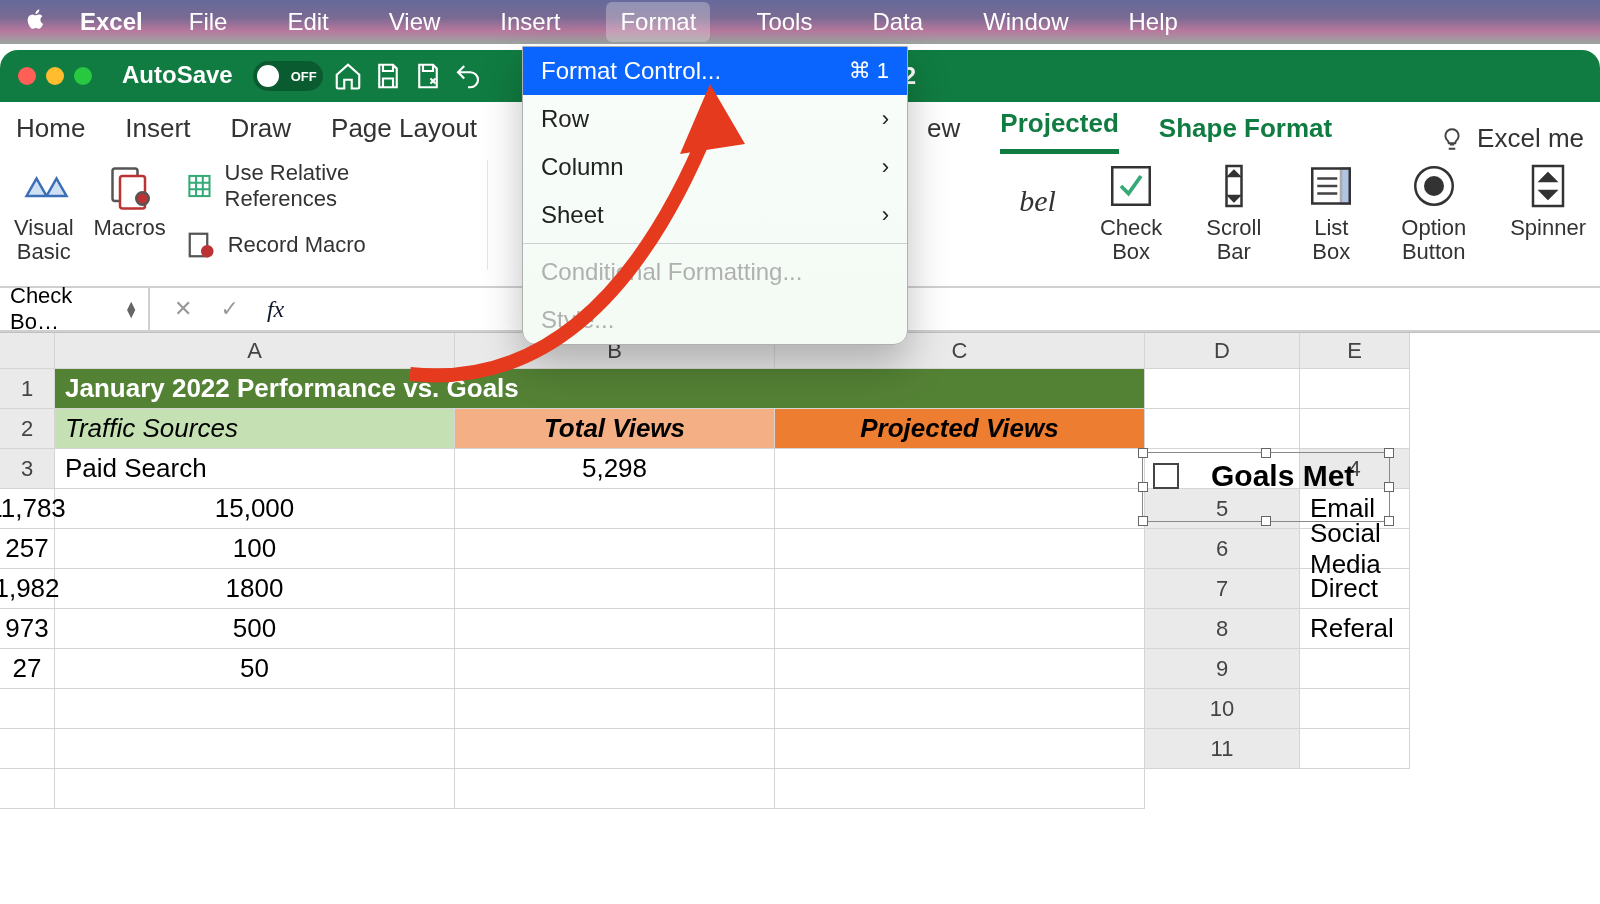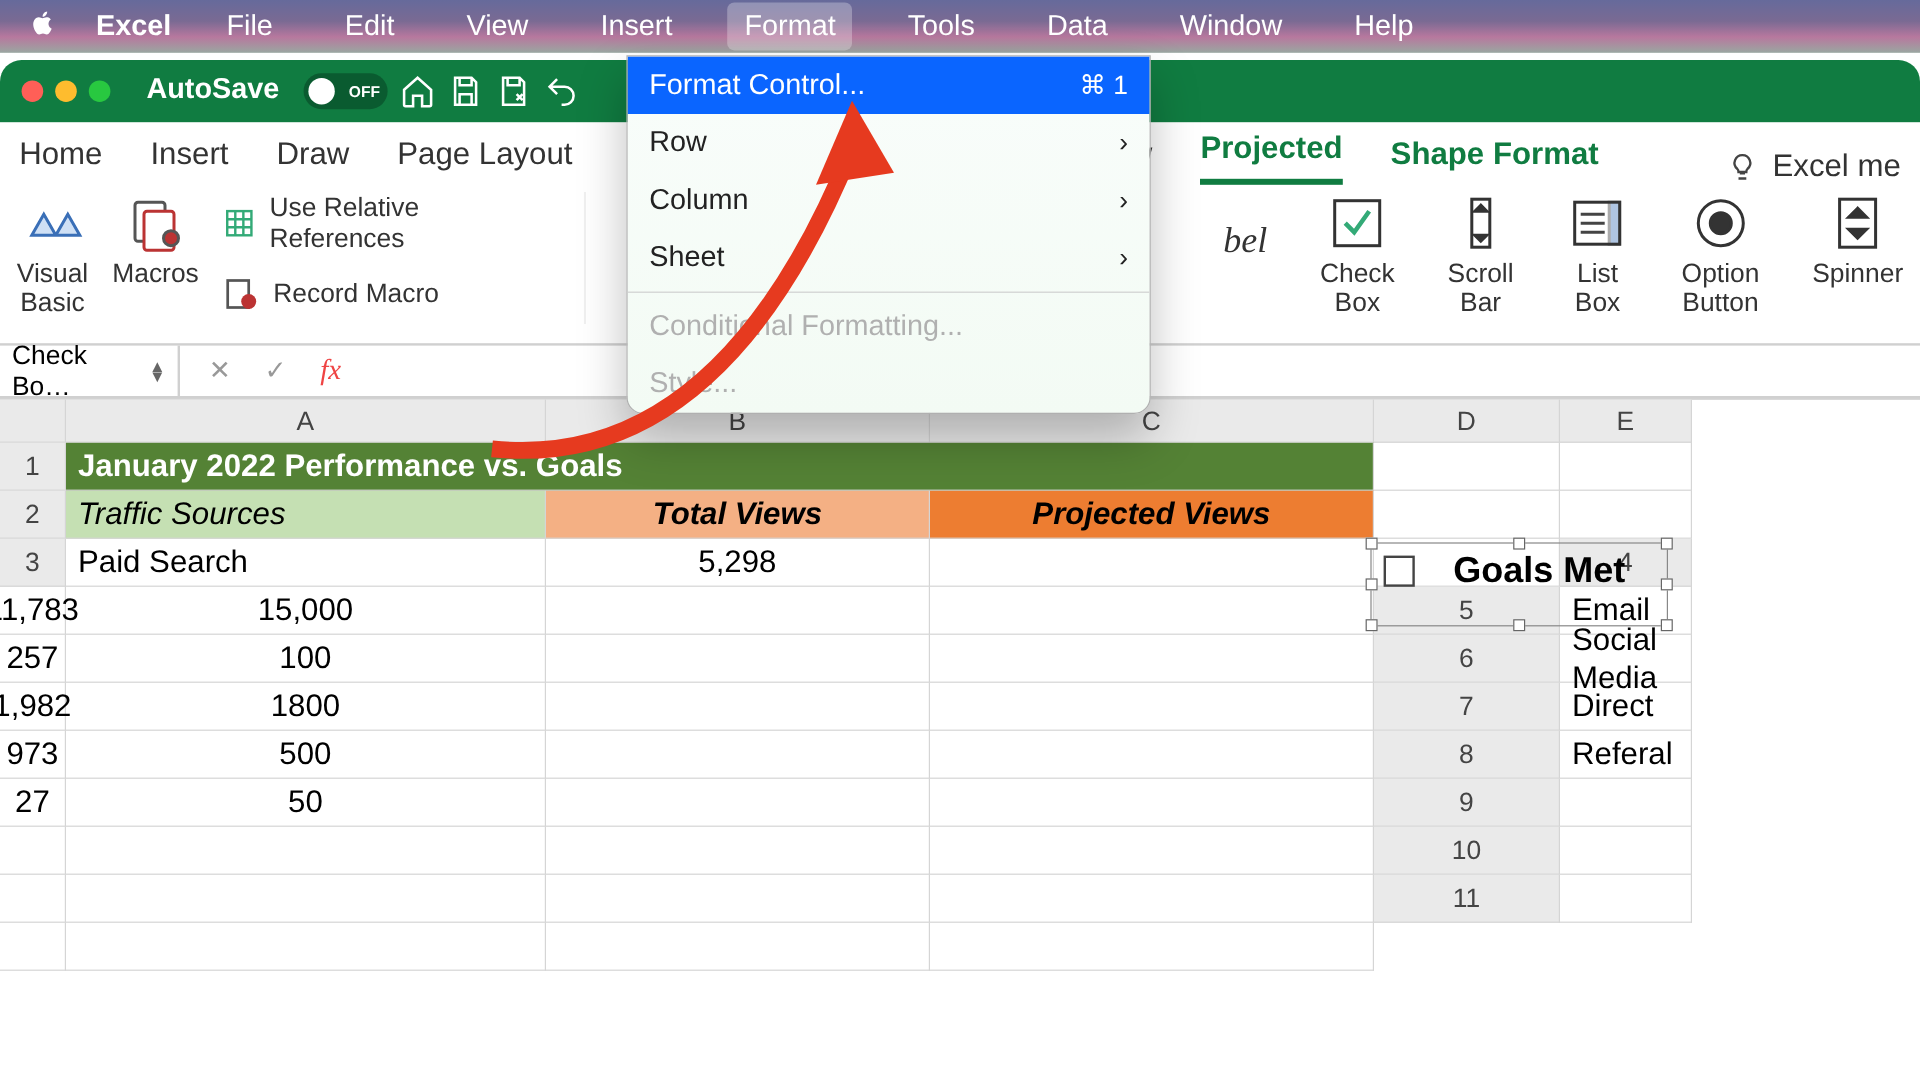--- a/index.html
+++ b/index.html
@@ -46,39 +46,39 @@
   .rside{display:flex;flex-direction:column;gap:18px;justify-content:center;}
   .rside-row{display:flex;align-items:center;gap:12px;font-size:22px;}
   .rside-row .ic{width:30px;height:30px;}
   .divider{width:2px;height:110px;background:#e6e6e6;}
 
   
   .fbar{height:44px;display:flex;align-items:center;border-bottom:2px solid #d0d0d0;font-size:22px;}
   .namebox{width:150px;height:100%;border-right:2px solid #d0d0d0;display:flex;align-items:center;padding:0 10px;justify-content:space-between;}
   .steppers{display:flex;flex-direction:column;line-height:0.6;font-size:14px;color:#666;}
   .fbar-controls{display:flex;gap:28px;padding:0 24px;color:#999;align-items:center;height:100%;}
-  .fx{font-style:italic;font-family:"Times New Roman",serif;font-size:24px;color:#ef4444;text-align:center;}
+  .fx{font-style:italic;font-family:"Times New Roman",serif;font-size:24px;color:#0f172a;text-align:center;}
   .finput{flex:1;height:100%;}
 
   
   .grid{display:grid;grid-template-columns:55px 400px 320px 370px 155px 110px;border-top:1px solid #c0c0c0;}
   .gcell{border-right:1px solid #d5d5d5;border-bottom:1px solid #d5d5d5;font-size:26px;color:#000;}
   .colhead{background:#eaeaea;text-align:center;height:36px;line-height:36px;color:#444;font-size:22px;}
   .rowhead{background:#eaeaea;text-align:center;color:#444;font-size:22px;display:flex;align-items:center;justify-content:center;}
   .corner{background:#eaeaea;}
   .row{height:40px;}
   .dcell{padding:0 10px;display:flex;align-items:center;}
   .center{justify-content:center;}
   .title-row{background:#548235;color:#fff;font-weight:700;}
   .hA{background:#c5e0b3;font-style:italic;}
   .hB{background:#f4b084;font-style:italic;font-weight:600;justify-content:center;}
   .hC{background:#ed7d31;font-style:italic;font-weight:600;justify-content:center;color:#000;}
 
   
-  .menu{position:absolute; left:522px; top:46px; width:437px;
+  .menu{position:absolute; left:522px; top:46px; width:386px;
     background:linear-gradient(180deg,#f9fdfb 0%,#f3fbf4 100%);
     border:1px solid #b0b0b0; border-radius:0 0 14px 14px; box-shadow:0 20px 40px rgba(0,0,0,0.25);
     font-size:24px; overflow:hidden;}
   .menu-row{display:flex;align-items:center;justify-content:space-between;padding:10px 18px;color:#222;}
   .menu-row.sel{background:#0a65ff;color:#fff;}
   .menu-row.dim{color:#b0b0b0;}
   .menu-sep{height:1px;background:#d0d0d0;margin:4px 0;}
   .menu-shortcut{font-size:22px;}
   .chev{font-size:22px;}
 

